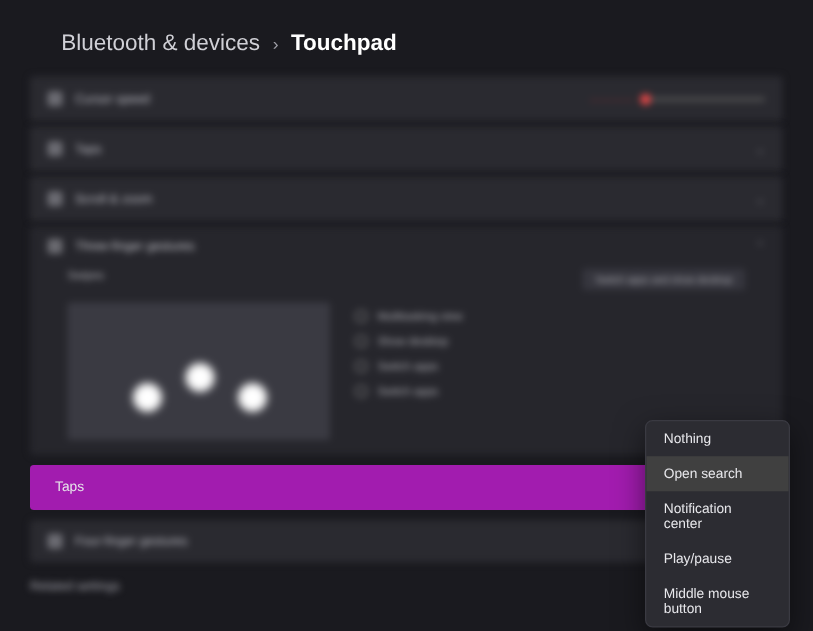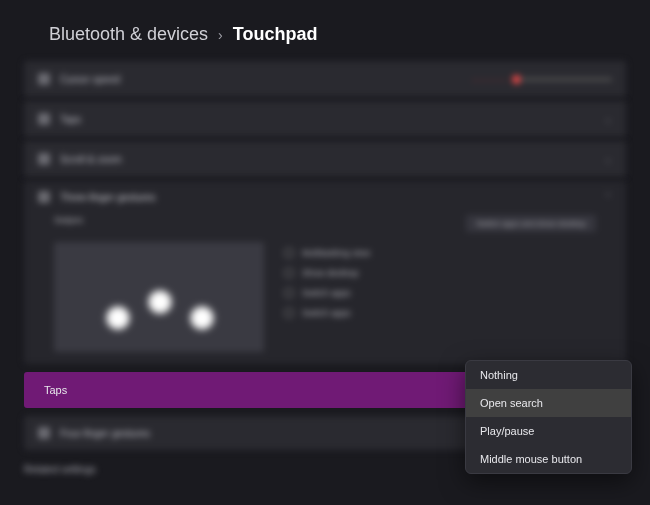--- a/index.html
+++ b/index.html
@@ -59,37 +59,37 @@
     position: relative;
   }
   .preview .dot { position:absolute; width:28px; height:28px; border-radius:50%; background: radial-gradient(circle,#fff 40%,rgba(255,255,255,0) 75%);}
   .preview .d1{left:50px; top:62px;}
   .preview .d2{left:92px; top:46px;}
   .preview .d3{left:134px; top:62px;}
   .radios { display:flex; flex-direction:column; gap:10px; padding-top:6px;}
   .radios .r { display:flex; align-items:center; gap:8px; font-size:9px; color:#b0b0b6;}
   .radios .r .rb{width:10px;height:10px;border:1px solid #888;border-radius:50%;}
   .taps-row {
-    background: #701a75;
+    background: #a21caf;
     border-radius: 3px;
     display:flex; align-items:center;
     padding: 12px 20px;
     font-size: 11px;
     color: #e6e6ea;
     margin-top:4px;
   }
   .row2 { margin:8px 24px 0 24px; background:#2a2a30; border-radius:3px; filter:blur(3px); height:34px; display:flex; align-items:center; padding:0 14px; font-size:10px; color:#bdbdc5;}
   .row2 .ic{width:12px;height:12px;background:#9a9aa0;border-radius:2px;margin-right:10px;opacity:.6;}
   .row2 .chevr{margin-left:auto;font-size:9px;color:#8a8a90;}
   .footer { margin: 14px 24px; font-size:10px; color:#a8a8b0; filter:blur(3px);}
   
   .menu {
     position: absolute;
-    right: 18px; top: 360px;
-    width: 167px;
+    right: 18px; top: 336px;
+    width: 116px;
     background: #2c2c32;
     border: 1px solid #3a3a42;
     border-radius: 6px;
     overflow: hidden;
     box-shadow: 0 8px 24px rgba(0,0,0,.5);
     z-index: 50;
   }
   .menu-item {
     padding: 8px 14px;
     font-size: 11px;
@@ -179,15 +179,16 @@
   <span class="ic"></span>
   <span>Four-finger gestures</span>
   <span class="chevr">⌄</span>
 </div>
 
 <div class="footer">Related settings</div>
 
 <div class="menu">
   <div class="menu-item">Nothing</div>
   <div class="menu-item sel">Open search</div>
+  <div class="menu-item">Notification center</div>
   <div class="menu-item">Play/pause</div>
   <div class="menu-item">Middle mouse button</div>
 </div>
 
 </body></html>

